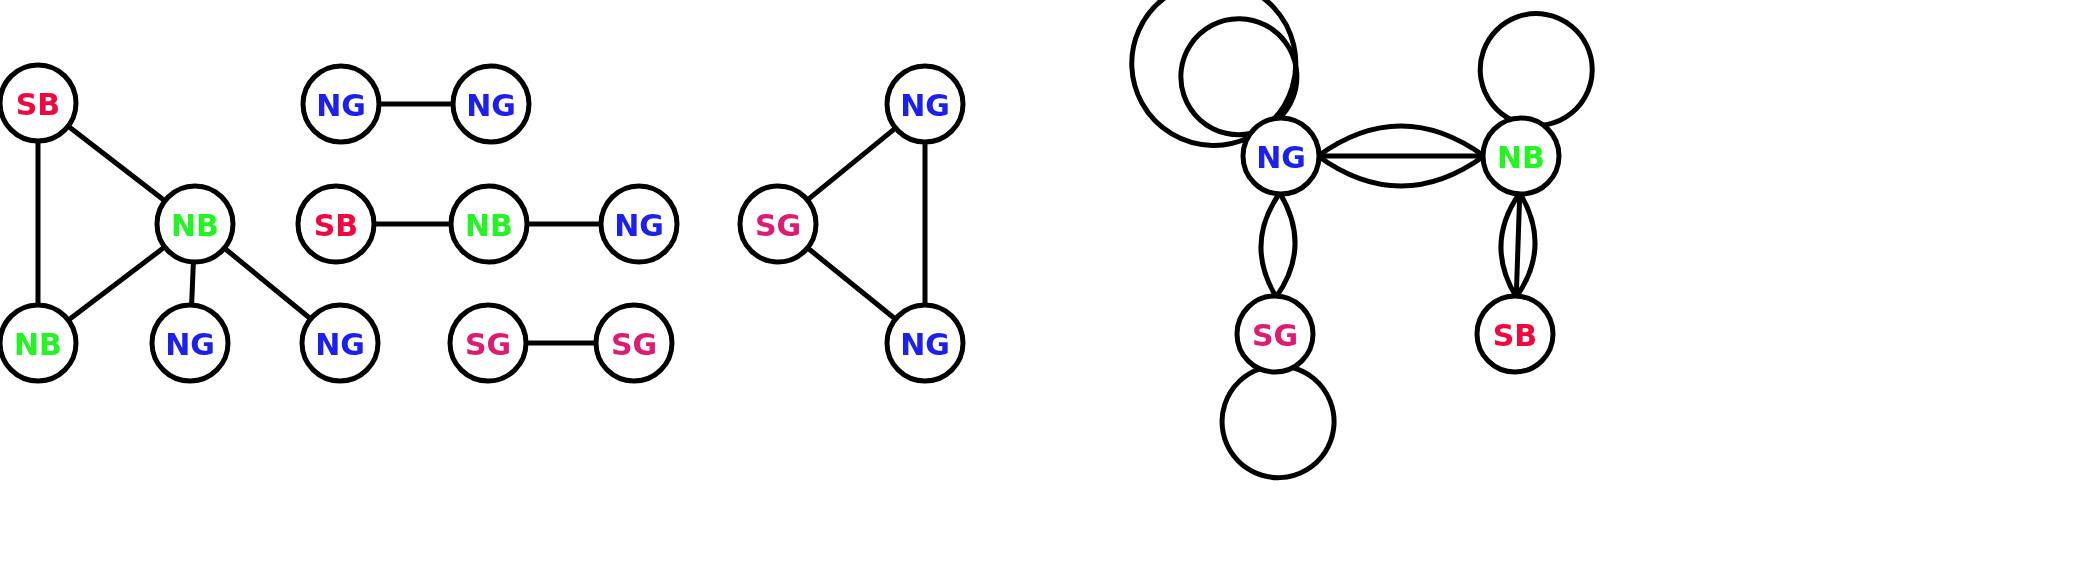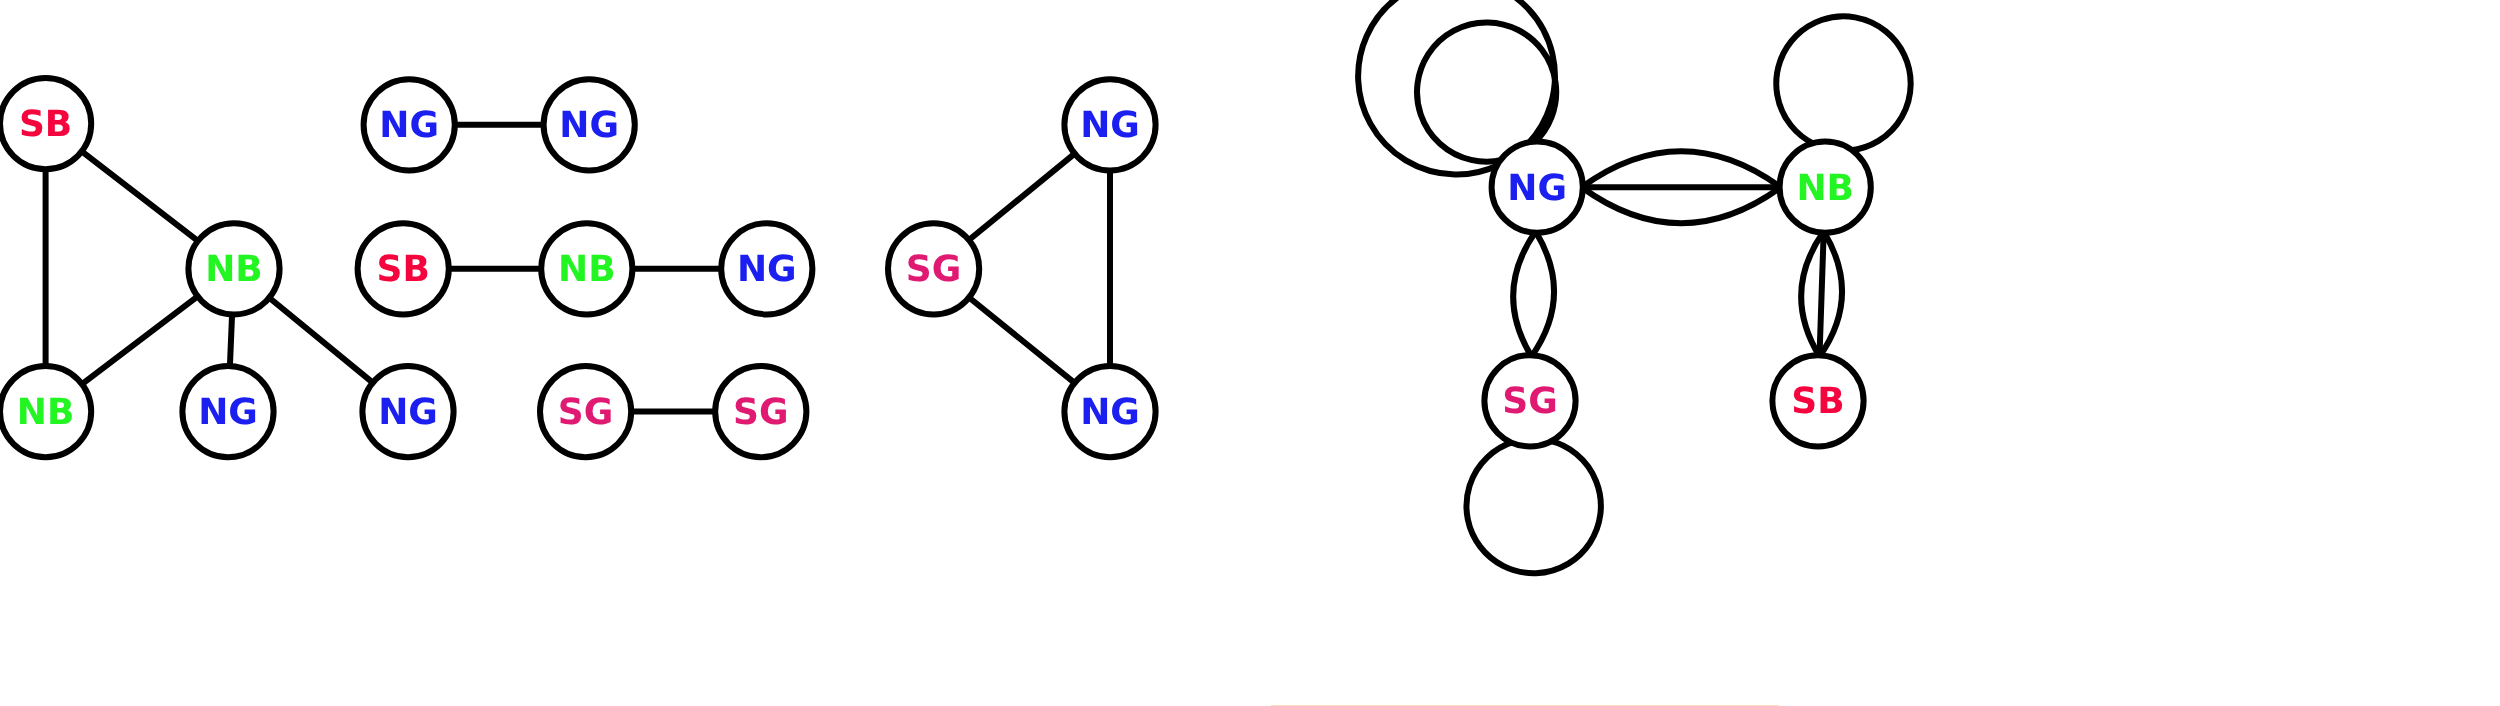--- a/index.html
+++ b/index.html
@@ -8,21 +8,21 @@
     padding: 0;
     background: #ffffff;
   }
   body {
     font-family: "DejaVu Sans", sans-serif;
   }
   #canvas-wrap {
     position: relative;
     width: 2083px;
     height: 588px;
-    background: #f97316;
+    background: #8b5cf6;
     overflow: hidden;
   }
   svg#graph-svg {
     display: block;
     width: 2083px;
     height: 588px;
     background: #ffffff;
   }
   .edge-line {
     fill: none;

